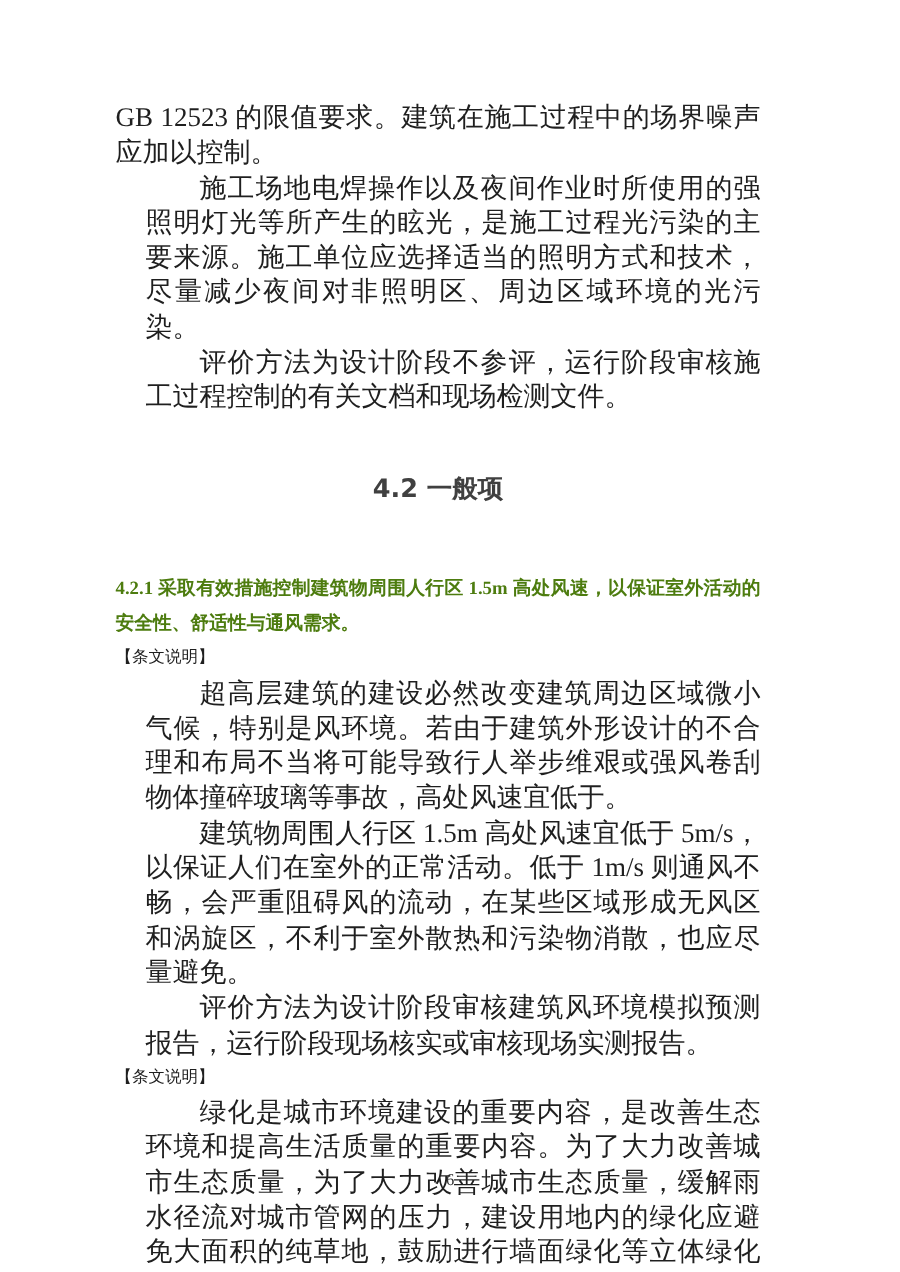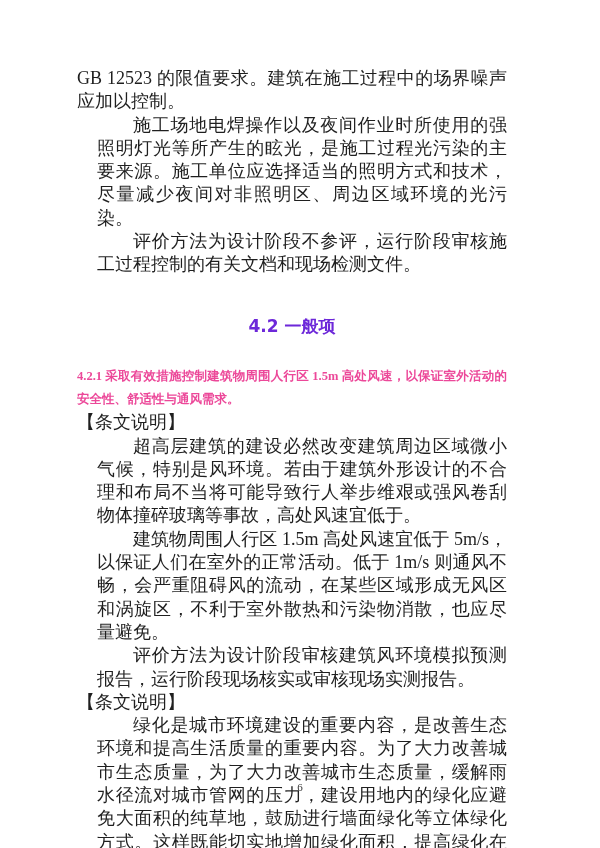--- a/index.html
+++ b/index.html
@@ -29,36 +29,36 @@
     color: #1f1f1f;
     word-break: break-all;
   }
   .para.indent { text-indent: 2em; margin-left: 20px; }
   .chapter-heading {
     font-family: "DejaVu Sans", "Liberation Sans", sans-serif;
     font-weight: bold;
     font-size: 17px;
     line-height: 26px;
     text-align: center;
-    color: #6d28d9;
+    color: #404040;
     margin-top: 36px;
-    margin-bottom: 26px;
+    margin-bottom: 42px;
   }
   .section-heading {
     font-size: 12.5px;
     font-weight: bold;
     line-height: 23.3px;
     text-align: justify;
     text-justify: inter-character;
-    color: #ec4899;
+    color: #4d7c0f;
     word-break: break-all;
   }
   .section-heading.spaced-before { margin-top: 33px; }
   .clause-label {
-    font-size: 18px;
+    font-size: 11px;
     line-height: 23.3px;
     color: #1f1f1f;
   }
   .page-number {
     position: absolute;
     left: 0;
     right: 0;
     top: 781px;
     text-align: center;
     font-size: 11px;

